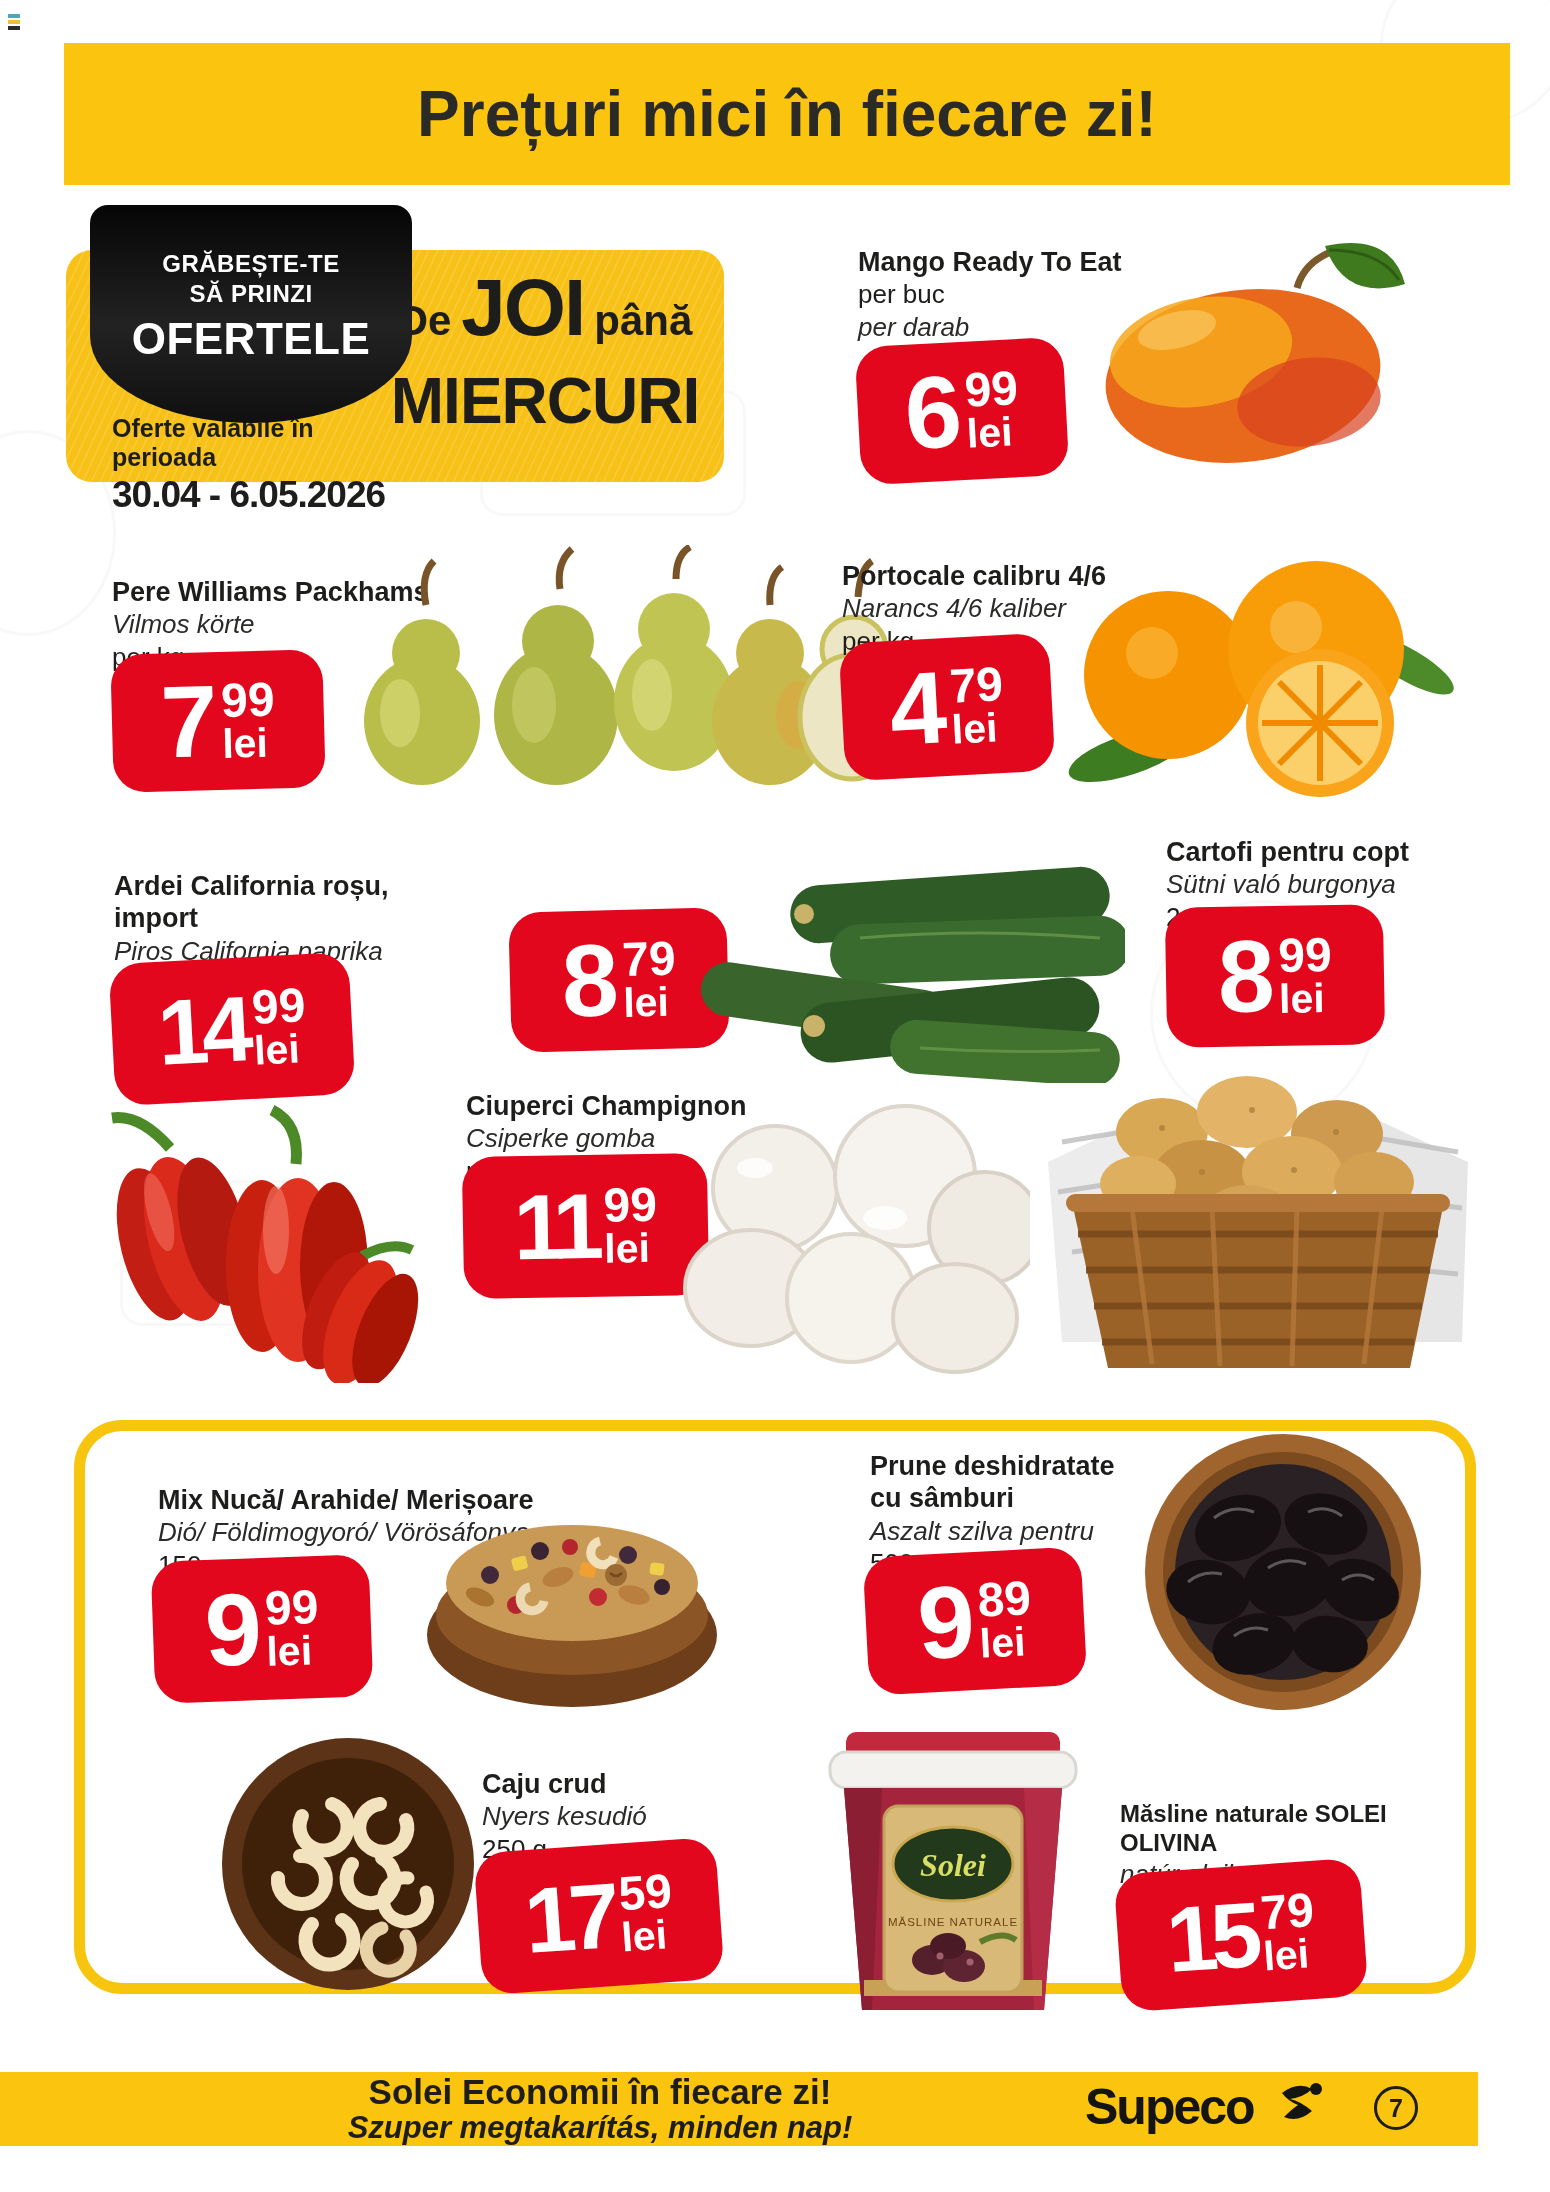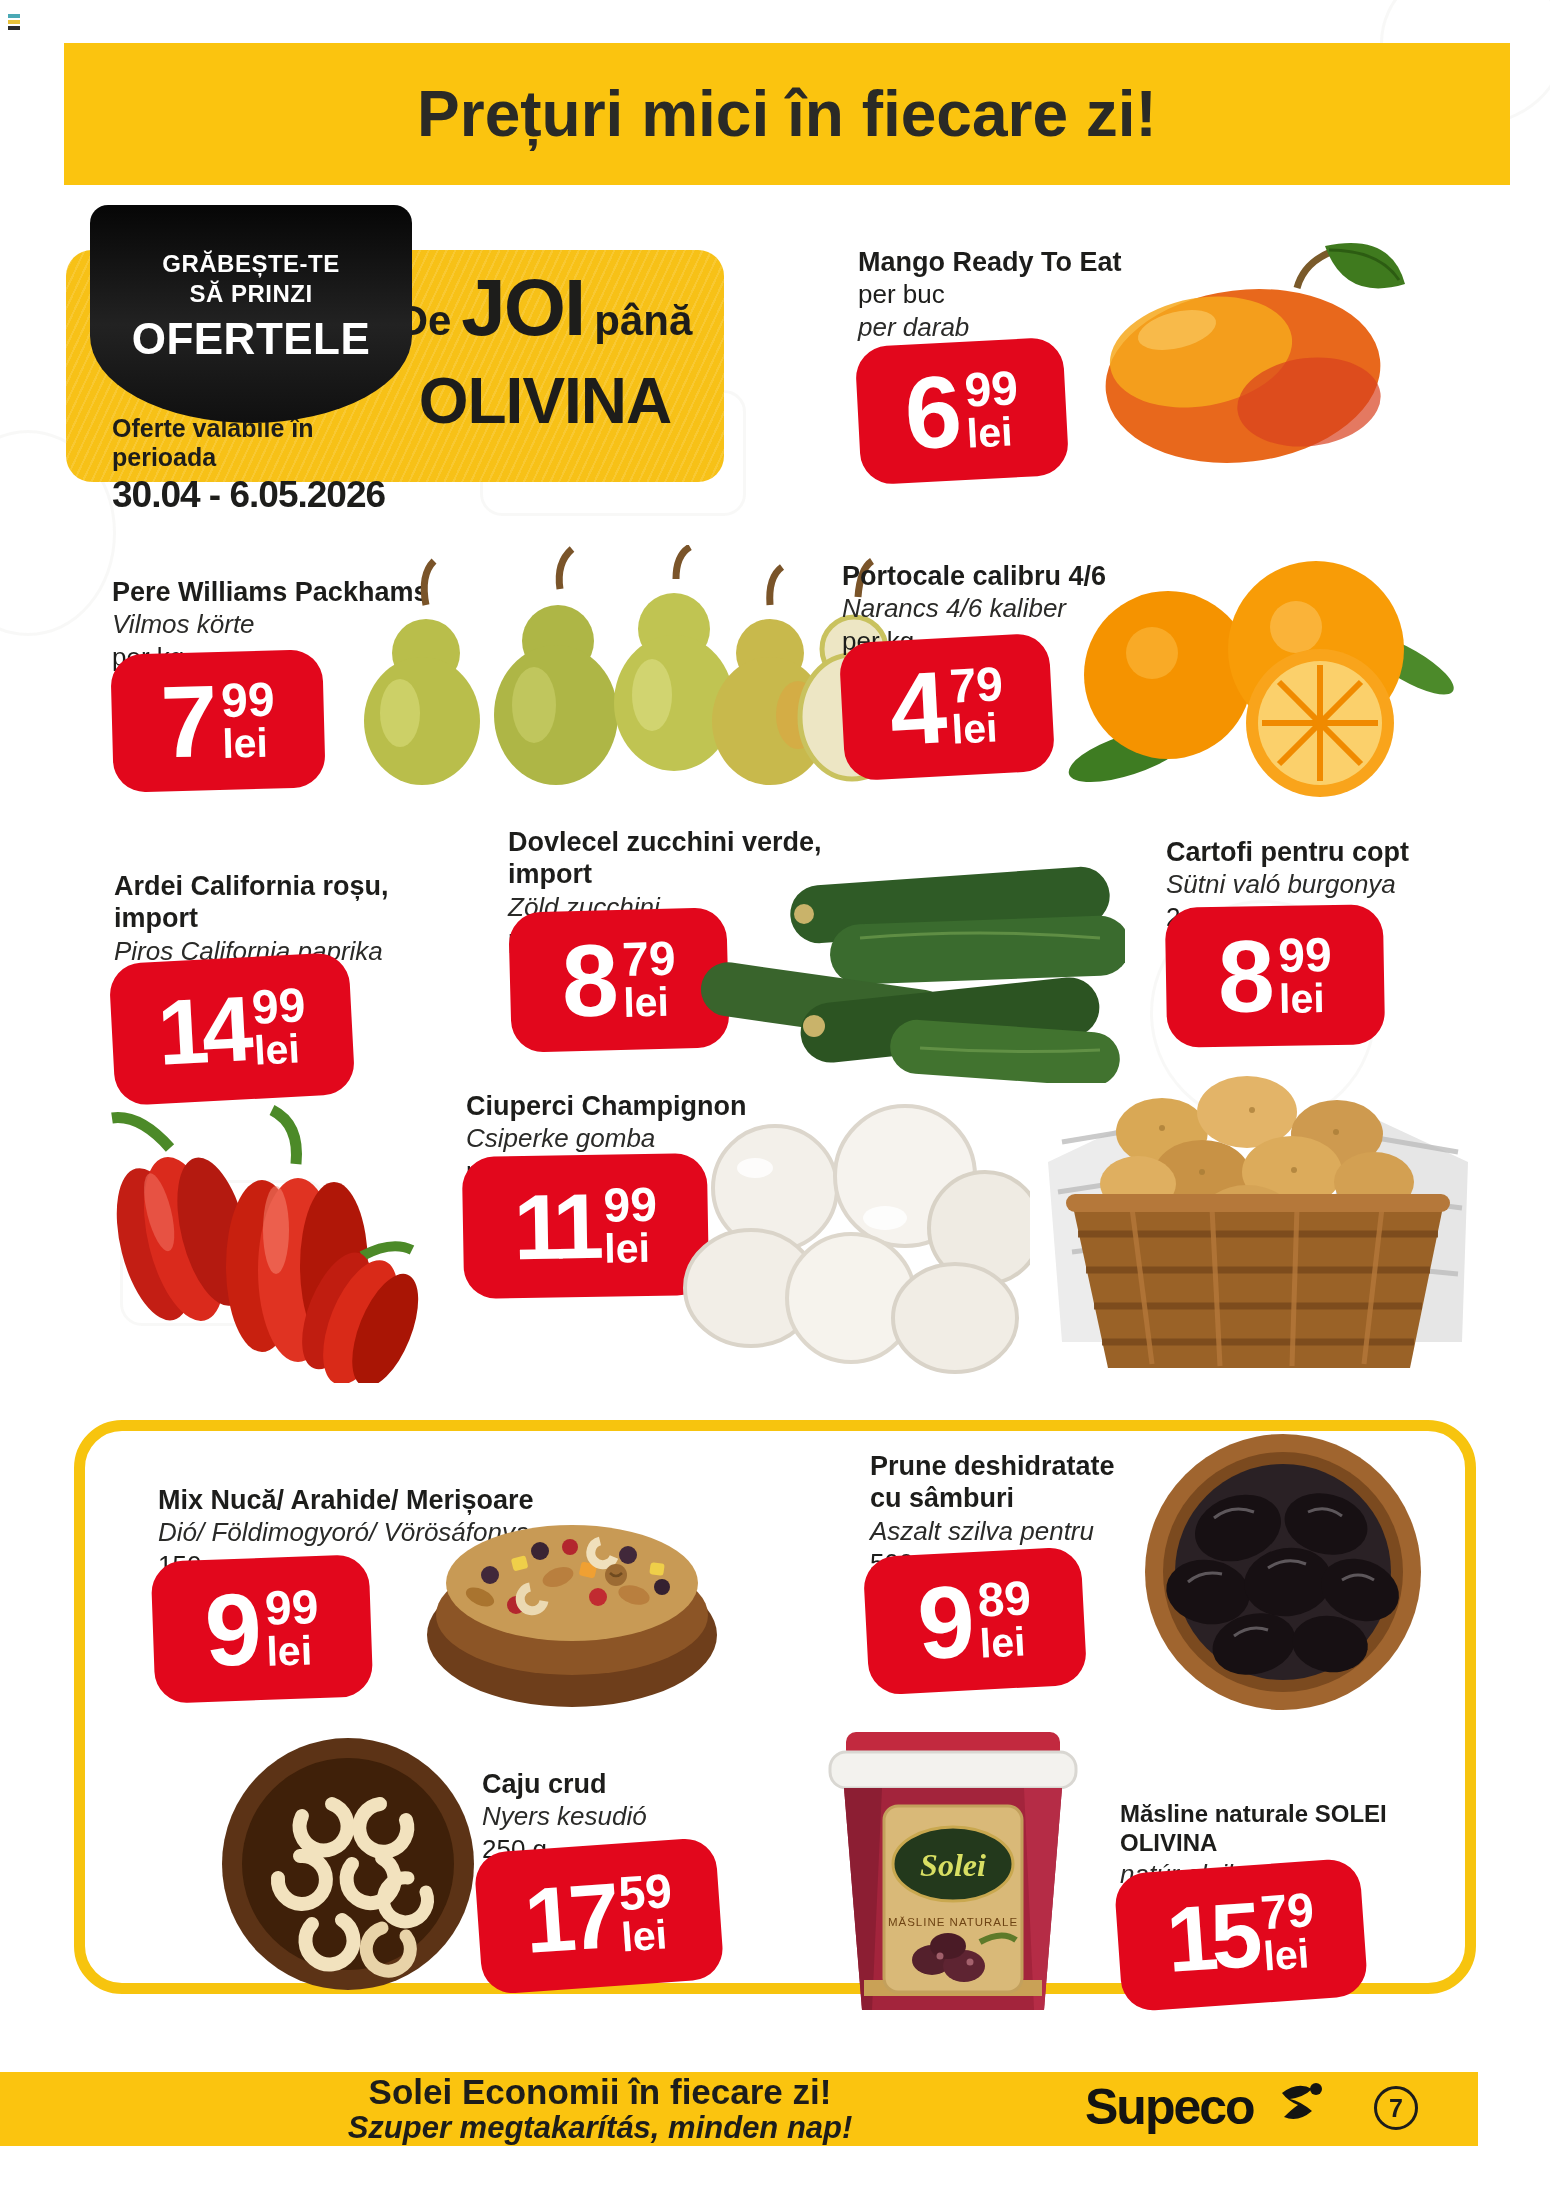--- a/index.html
+++ b/index.html
@@ -96,21 +96,21 @@
     <div id="page-title">Prețuri mici în fiecare zi!</div>
   </div>
 
   <div id="offer-box"></div>
   <div id="dejoi">
     <div class="l1">
       <span class="de">De</span>
       <span class="joi">JOI</span>
       <span class="pana">până</span>
     </div>
-    <div class="l2">OLIVINA</div>
+    <div class="l2">MIERCURI</div>
   </div>
   <div id="validity">
     <div class="vl">Oferte valabile în perioada</div>
     <div class="vd">30.04 - 6.05.2026</div>
   </div>
   <div id="ribbon">
     <div class="rl rl1">GRĂBEȘTE-TE</div>
     <div class="rl rl2">SĂ PRINZI</div>
     <div class="rl rl3">OFERTELE</div>
   </div>
@@ -250,25 +250,20 @@
       </g>
       <path d="M312 188 q30 -16 50 -6" stroke="#4C8A28" stroke-width="10" fill="none"></path>
       <g transform="rotate(22 310 250)">
         <ellipse cx="286" cy="252" rx="28" ry="62" fill="#C01D10"></ellipse>
         <ellipse cx="312" cy="254" rx="30" ry="66" fill="#D92A18"></ellipse>
         <ellipse cx="338" cy="252" rx="26" ry="60" fill="#A91505"></ellipse>
       </g>
     </svg>
   </div>
 
-  <div class="prod" style="left:508px;top:826px;width:360px;">
-    <div class="pname">Dovlecel zucchini verde, import</div>
-    <div class="palt">Zöld zucchini</div>
-    <div class="punit">per kg</div>
-  </div>
   <div class="badge" style="left:510px;top:910px;width:218px;height:140px;transform:rotate(-1.5deg);">
     <span class="b-int">8</span>
     <span class="b-col">
       <span class="b-dec">79</span>
       <span class="b-lei">lei</span>
     </span>
   </div>
   <div class="pimg" style="left:680px;top:858px;width:445px;height:225px;">
     <svg viewBox="0 0 445 225">
       <g>

